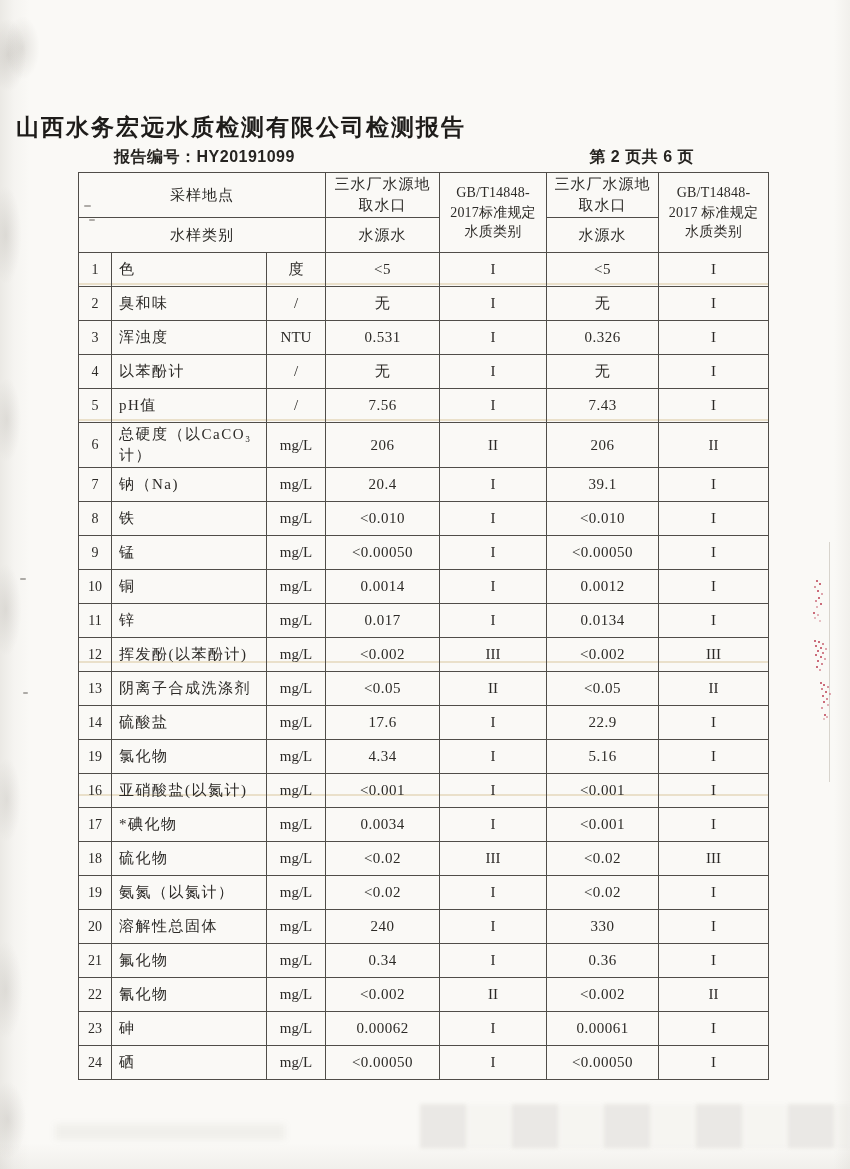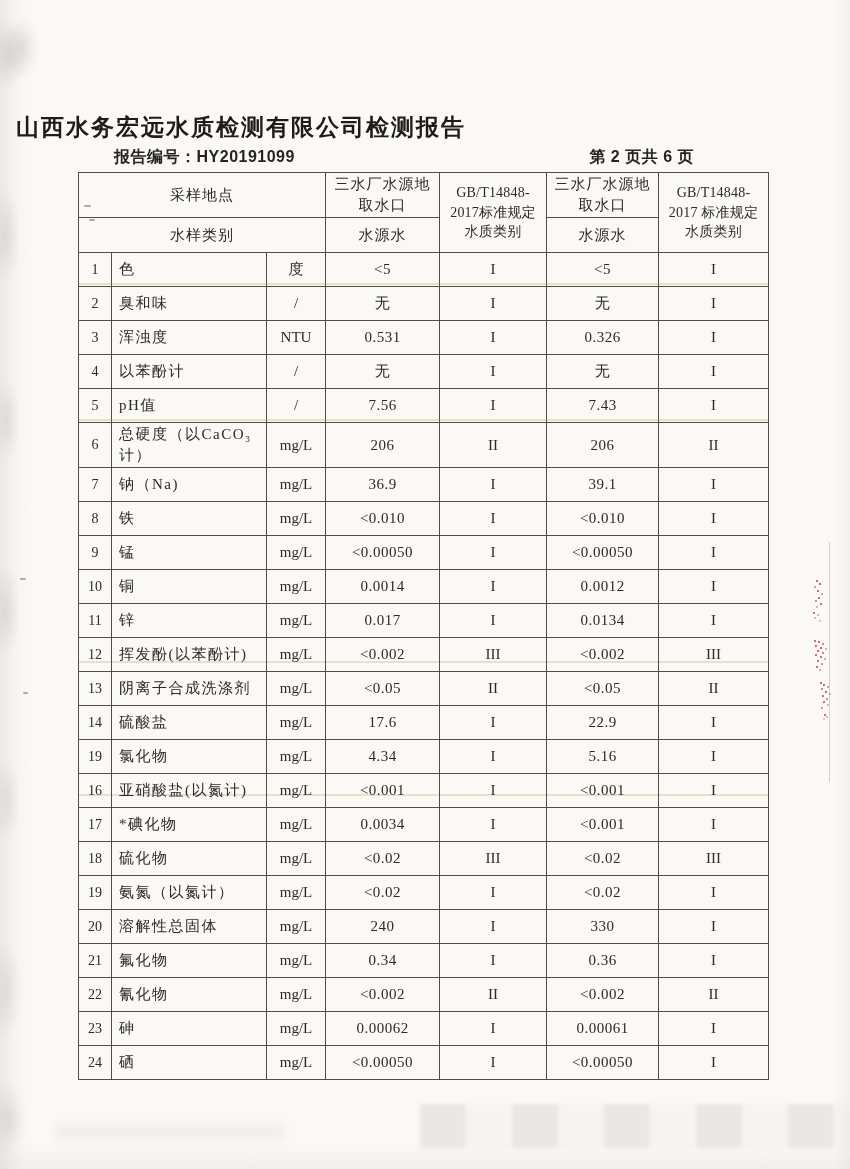--- a/index.html
+++ b/index.html
@@ -186,21 +186,21 @@
           <td class="c2">mg/L</td>
           <td class="c3">206</td>
           <td class="c4">II</td>
           <td class="c5">206</td>
           <td class="c6">II</td>
         </tr>
         <tr>
           <td class="c0">7</td>
           <td class="c1">钠（Na)</td>
           <td class="c2">mg/L</td>
-          <td class="c3">36.9</td>
+          <td class="c3">20.4</td>
           <td class="c4">I</td>
           <td class="c5">39.1</td>
           <td class="c6">I</td>
         </tr>
         <tr>
           <td class="c0">8</td>
           <td class="c1">铁</td>
           <td class="c2">mg/L</td>
           <td class="c3">&lt;0.010</td>
           <td class="c4">I</td>

